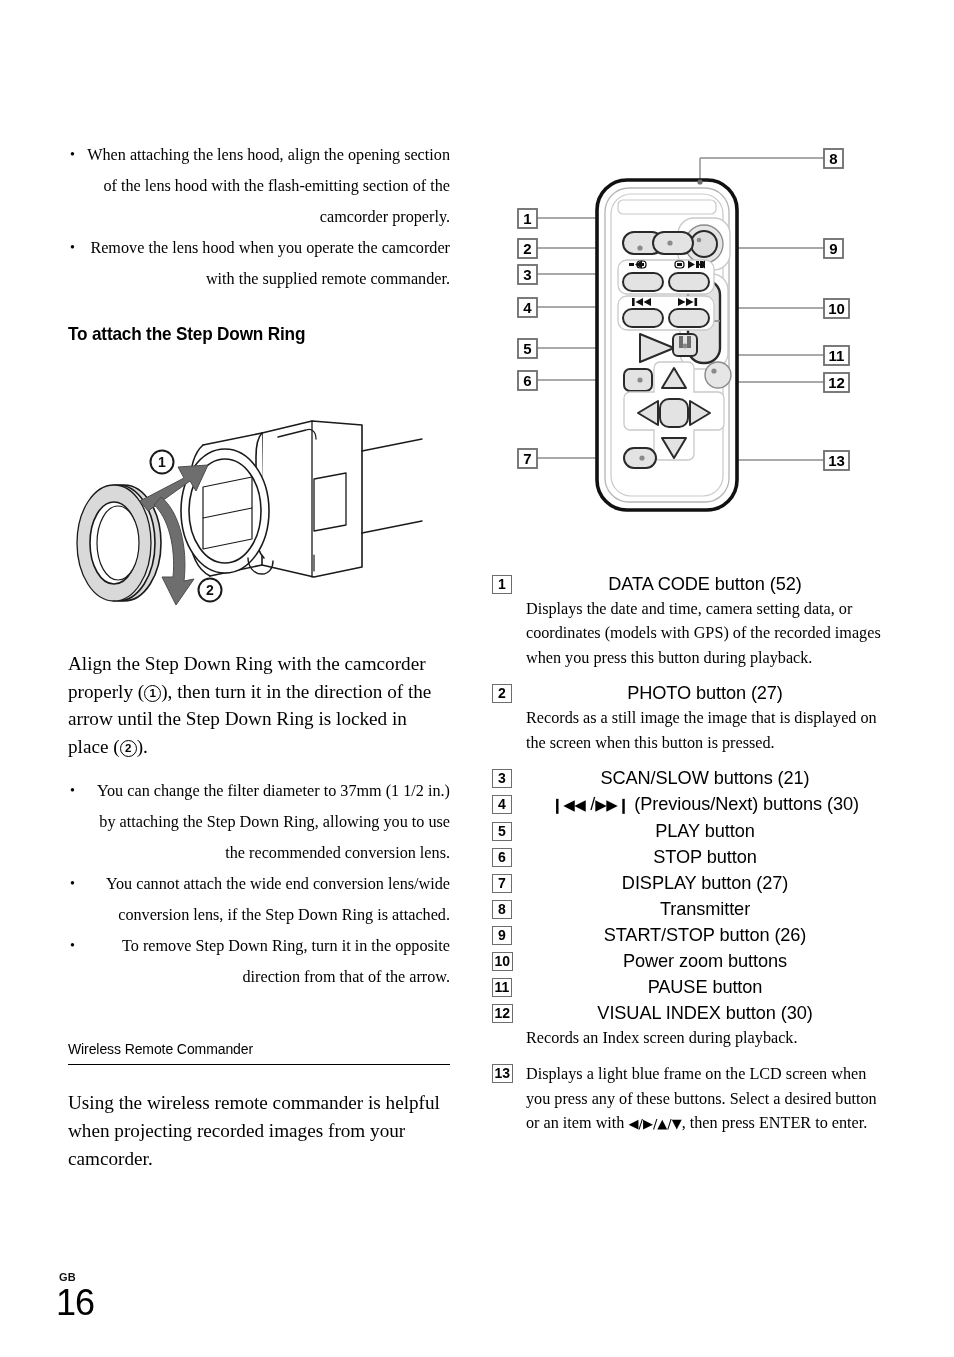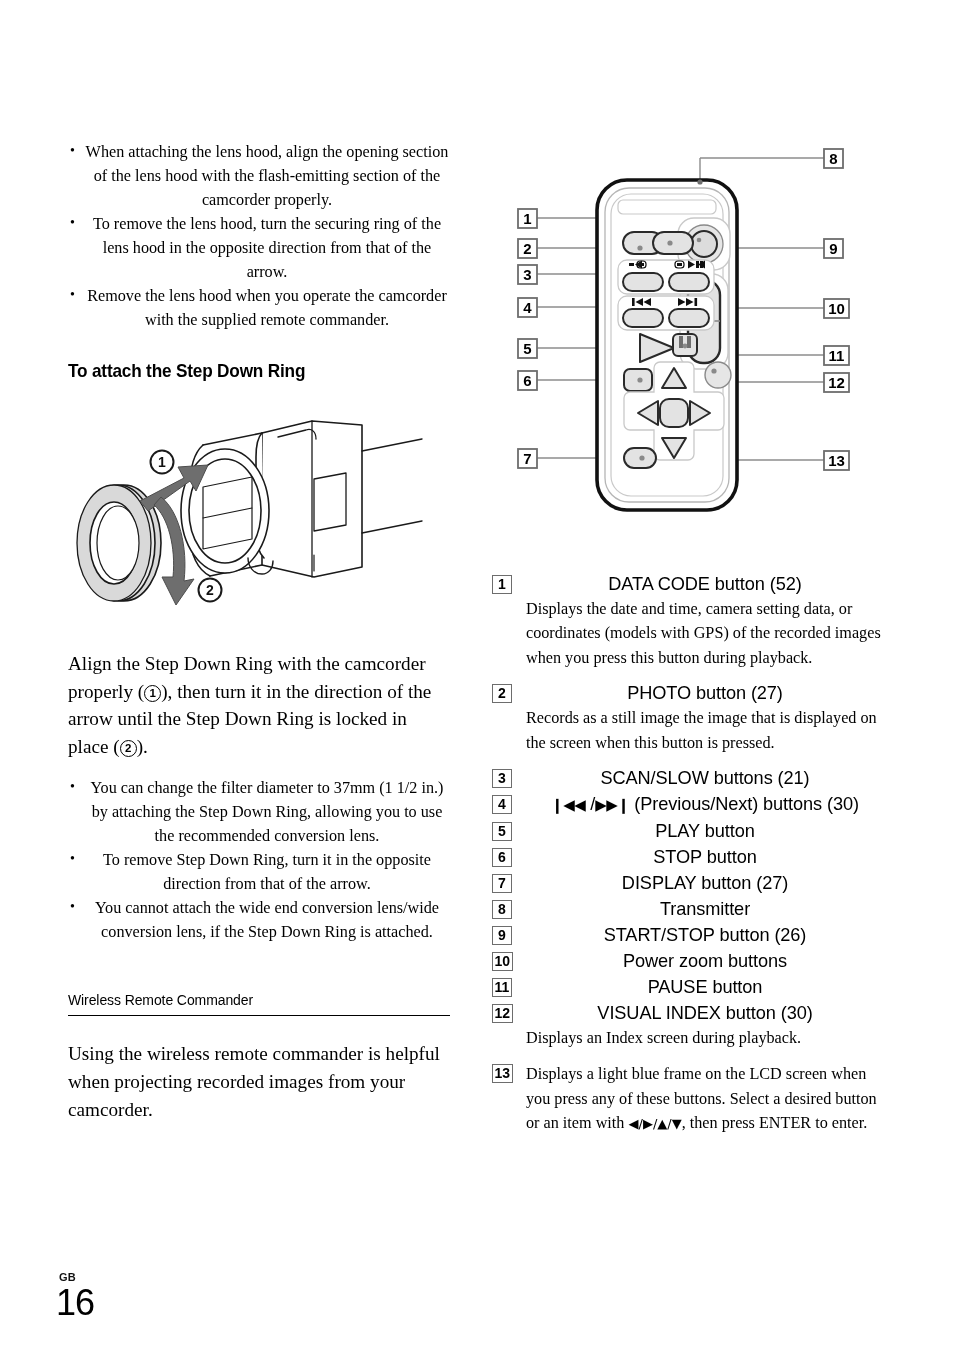--- a/index.html
+++ b/index.html
@@ -32,23 +32,23 @@
   
   .bullet-list {
     list-style: none;
     margin: 0;
     padding: 0;
   }
   .bullet-list li {
     position: relative;
     padding-left: 16px;
     font-size: 16.2px;
-    line-height: 24px;
+    line-height: 31px;
     margin: 0 0 0 0;
-    text-align: center;
+    text-align: right;
   }
   .bullet-list li::before {
     content: "\2022";
     position: absolute;
     left: 2px;
     top: -1px;
     font-size: 14px;
   }
 
   h2.head-bold {
@@ -185,21 +185,20 @@
 </style>
 </head>
 <body>
 
 <div class="page">
 
   <div class="col-left">
 
     <ul class="bullet-list">
       <li>When attaching the lens hood, align the opening section of the lens hood with the flash-emitting section of the camcorder properly.</li>
-      <li>To remove the lens hood, turn the securing ring of the lens hood in the opposite direction from that of the arrow.</li>
       <li>Remove the lens hood when you operate the camcorder with the supplied remote commander.</li>
     </ul>
 
     <h2 class="head-bold" style="margin-top:28px;">To attach the Step Down Ring</h2>
   </div>
 
   <div class="lens-illus">
     <svg width="390" height="215" viewBox="0 0 390 215">
       <g fill="none" stroke="#1a1a1a" stroke-width="1.6" stroke-linejoin="round" stroke-linecap="round">
 
@@ -252,22 +251,22 @@
   </div>
 
   <div style="position:absolute; left:68px; top:650px; width:382px;">
 
     <p class="body-lg">
       <span>Align the Step Down Ring with the camcorder properly (</span><span class="circnum">1</span><span>), then turn it in the direction of the arrow until the Step Down Ring is locked in place (</span><span class="circnum">2</span><span>).</span>
     </p>
 
     <ul class="bullet-list" style="margin-top:16px;">
       <li>You can change the filter diameter to 37mm (1 1/2 in.) by attaching the Step Down Ring, allowing you to use the recommended conversion lens.</li>
+      <li>You cannot attach the wide end conversion lens/wide conversion lens, if the Step Down Ring is attached.</li>
       <li>To remove Step Down Ring, turn it in the opposite direction from that of the arrow.</li>
-      <li>You cannot attach the wide end conversion lens/wide conversion lens, if the Step Down Ring is attached.</li>
     </ul>
 
     <h2 class="head-rule" style="margin-top:48px;">Wireless Remote Commander</h2>
 
     <p class="body-lg" style="margin-top:24px;">Using the wireless remote commander is helpful when projecting recorded images from your camcorder.</p>
   </div>
 
   <div class="remote-illus">
     <svg width="400" height="400" viewBox="0 0 400 400">
 
@@ -490,21 +489,21 @@
     </div>
 
     <div class="item">
       <span class="numbox">11</span>
       <div class="title">PAUSE button</div>
     </div>
 
     <div class="item with-desc">
       <span class="numbox">12</span>
       <div class="title">VISUAL INDEX button (30)</div>
-      <div class="desc">Displays an Index screen during playback.</div>
+      <div class="desc">Records an Index screen during playback.</div>
     </div>
 
     <div class="item">
       <span class="numbox">13</span>
       <div class="desc"><span>Displays a light blue frame on the LCD screen when you press any of these buttons. Select a desired button or an item with </span><span class="glyph-sm">◀/▶/▲/▼</span><span>, then press ENTER to enter.</span></div>
     </div>
   </div>
 
   <div class="footer">
     <span class="gb">GB</span>

